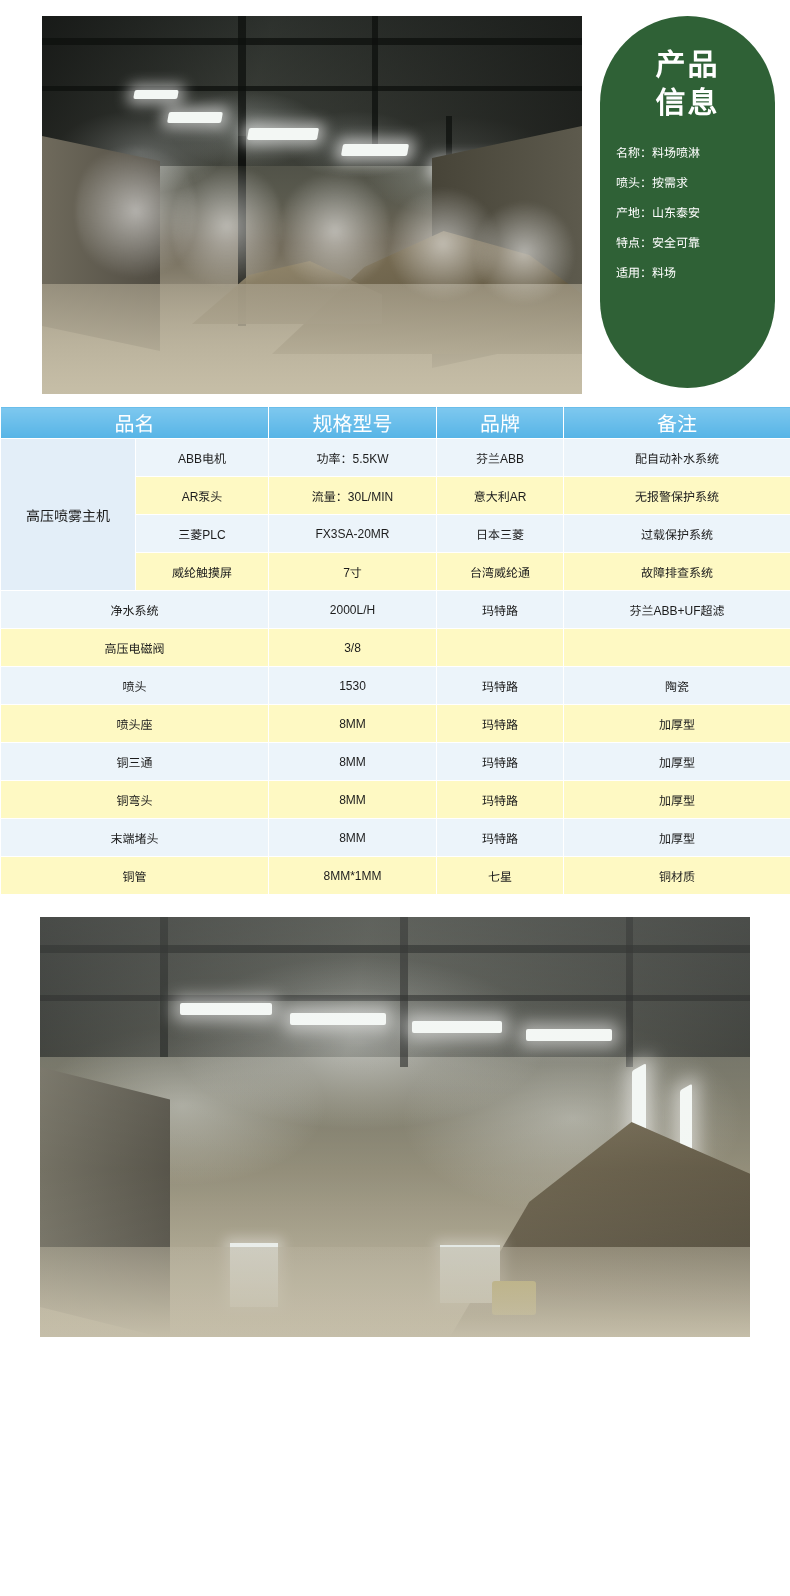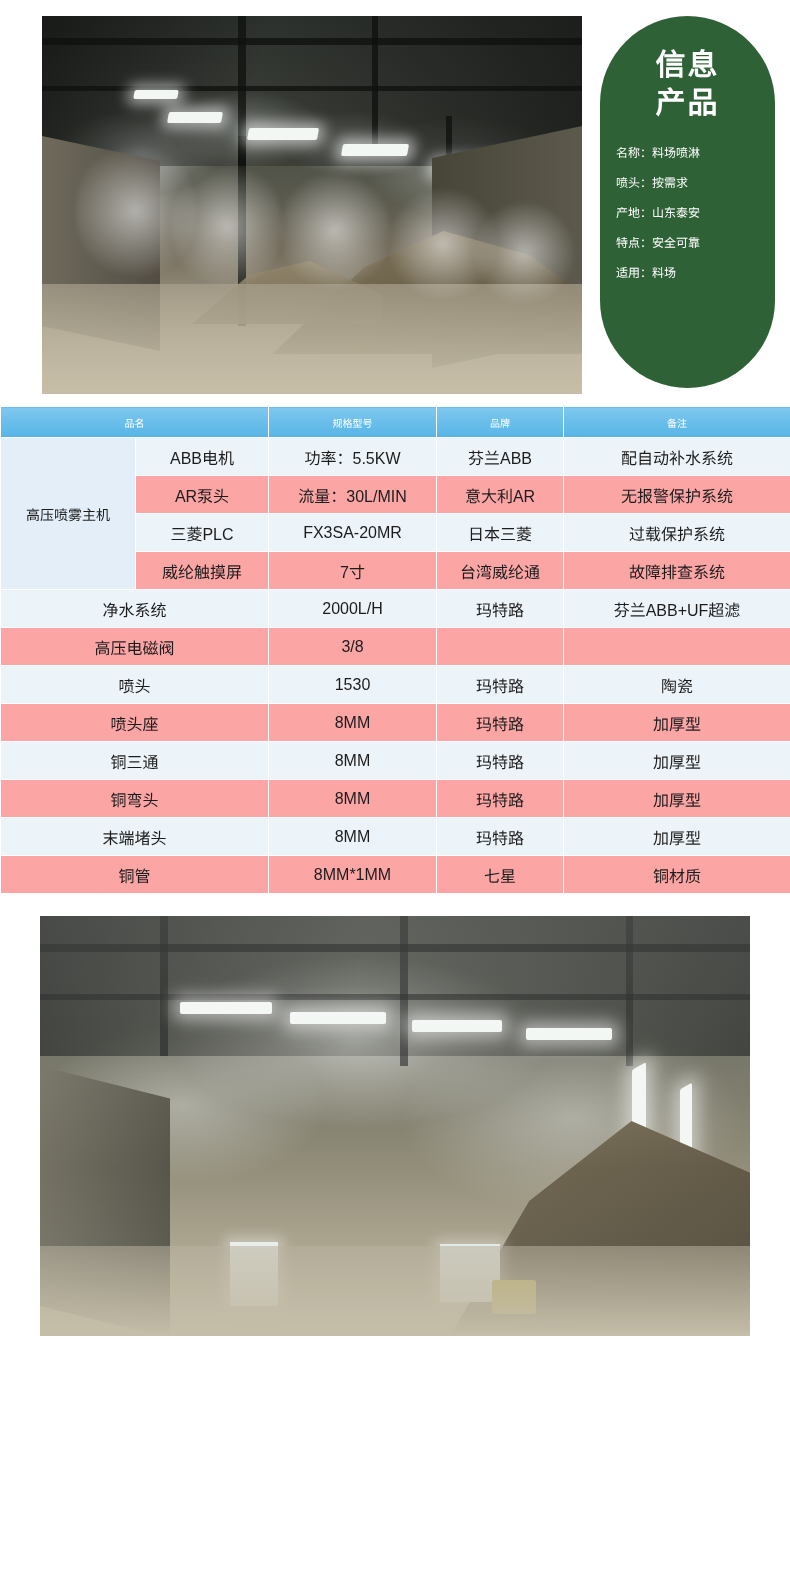--- a/index.html
+++ b/index.html
@@ -135,34 +135,34 @@
   
   .spec-table {
     width: 790px;
     border-collapse: collapse;
     table-layout: fixed;
     margin-top: 6px;
   }
   .spec-table th {
     background: linear-gradient(to bottom, #7ec8ef, #56b4e6);
     color: #ffffff;
-    font-size: 10px;
+    font-size: 20px;
     font-weight: normal;
     height: 28px;
     border: 1px solid #ffffff;
   }
   .spec-table td {
     border: 1px solid #ffffff;
     text-align: center;
-    font-size: 16px;
+    font-size: 12px;
     height: 35px;
     color: #1c1c1c;
     background: #ecf4fa;
   }
-  .spec-table tr.alt td { background: #fca5a5; }
+  .spec-table tr.alt td { background: #fef9c3; }
   .spec-table td.host-cell {
     background: #e3eef8;
     font-size: 14px;
   }
   .col-a { width: 135px; }
   .col-b { width: 133px; }
   .col-c { width: 168px; }
   .col-d { width: 127px; }
   .col-e { width: 227px; }
 
@@ -314,22 +314,22 @@
         <div class="mist" style="left:34px;top:120px;width:120px;height:150px;"></div>
         <div class="mist" style="left:130px;top:140px;width:110px;height:140px;"></div>
         <div class="mist" style="left:238px;top:150px;width:110px;height:130px;"></div>
         <div class="mist" style="left:346px;top:168px;width:110px;height:120px;"></div>
         <div class="mist" style="left:432px;top:182px;width:100px;height:110px;"></div>
       </div>
     </div>
 
     <div class="info-card">
       <div class="info-title">
+        <div>产品</div>
         <div>信息</div>
-        <div>产品</div>
       </div>
       <div class="info-row">名称：料场喷淋</div>
       <div class="info-row">喷头：按需求</div>
       <div class="info-row">产地：山东泰安</div>
       <div class="info-row">特点：安全可靠</div>
       <div class="info-row">适用：料场</div>
     </div>
   </div>
 
   <table class="spec-table">

